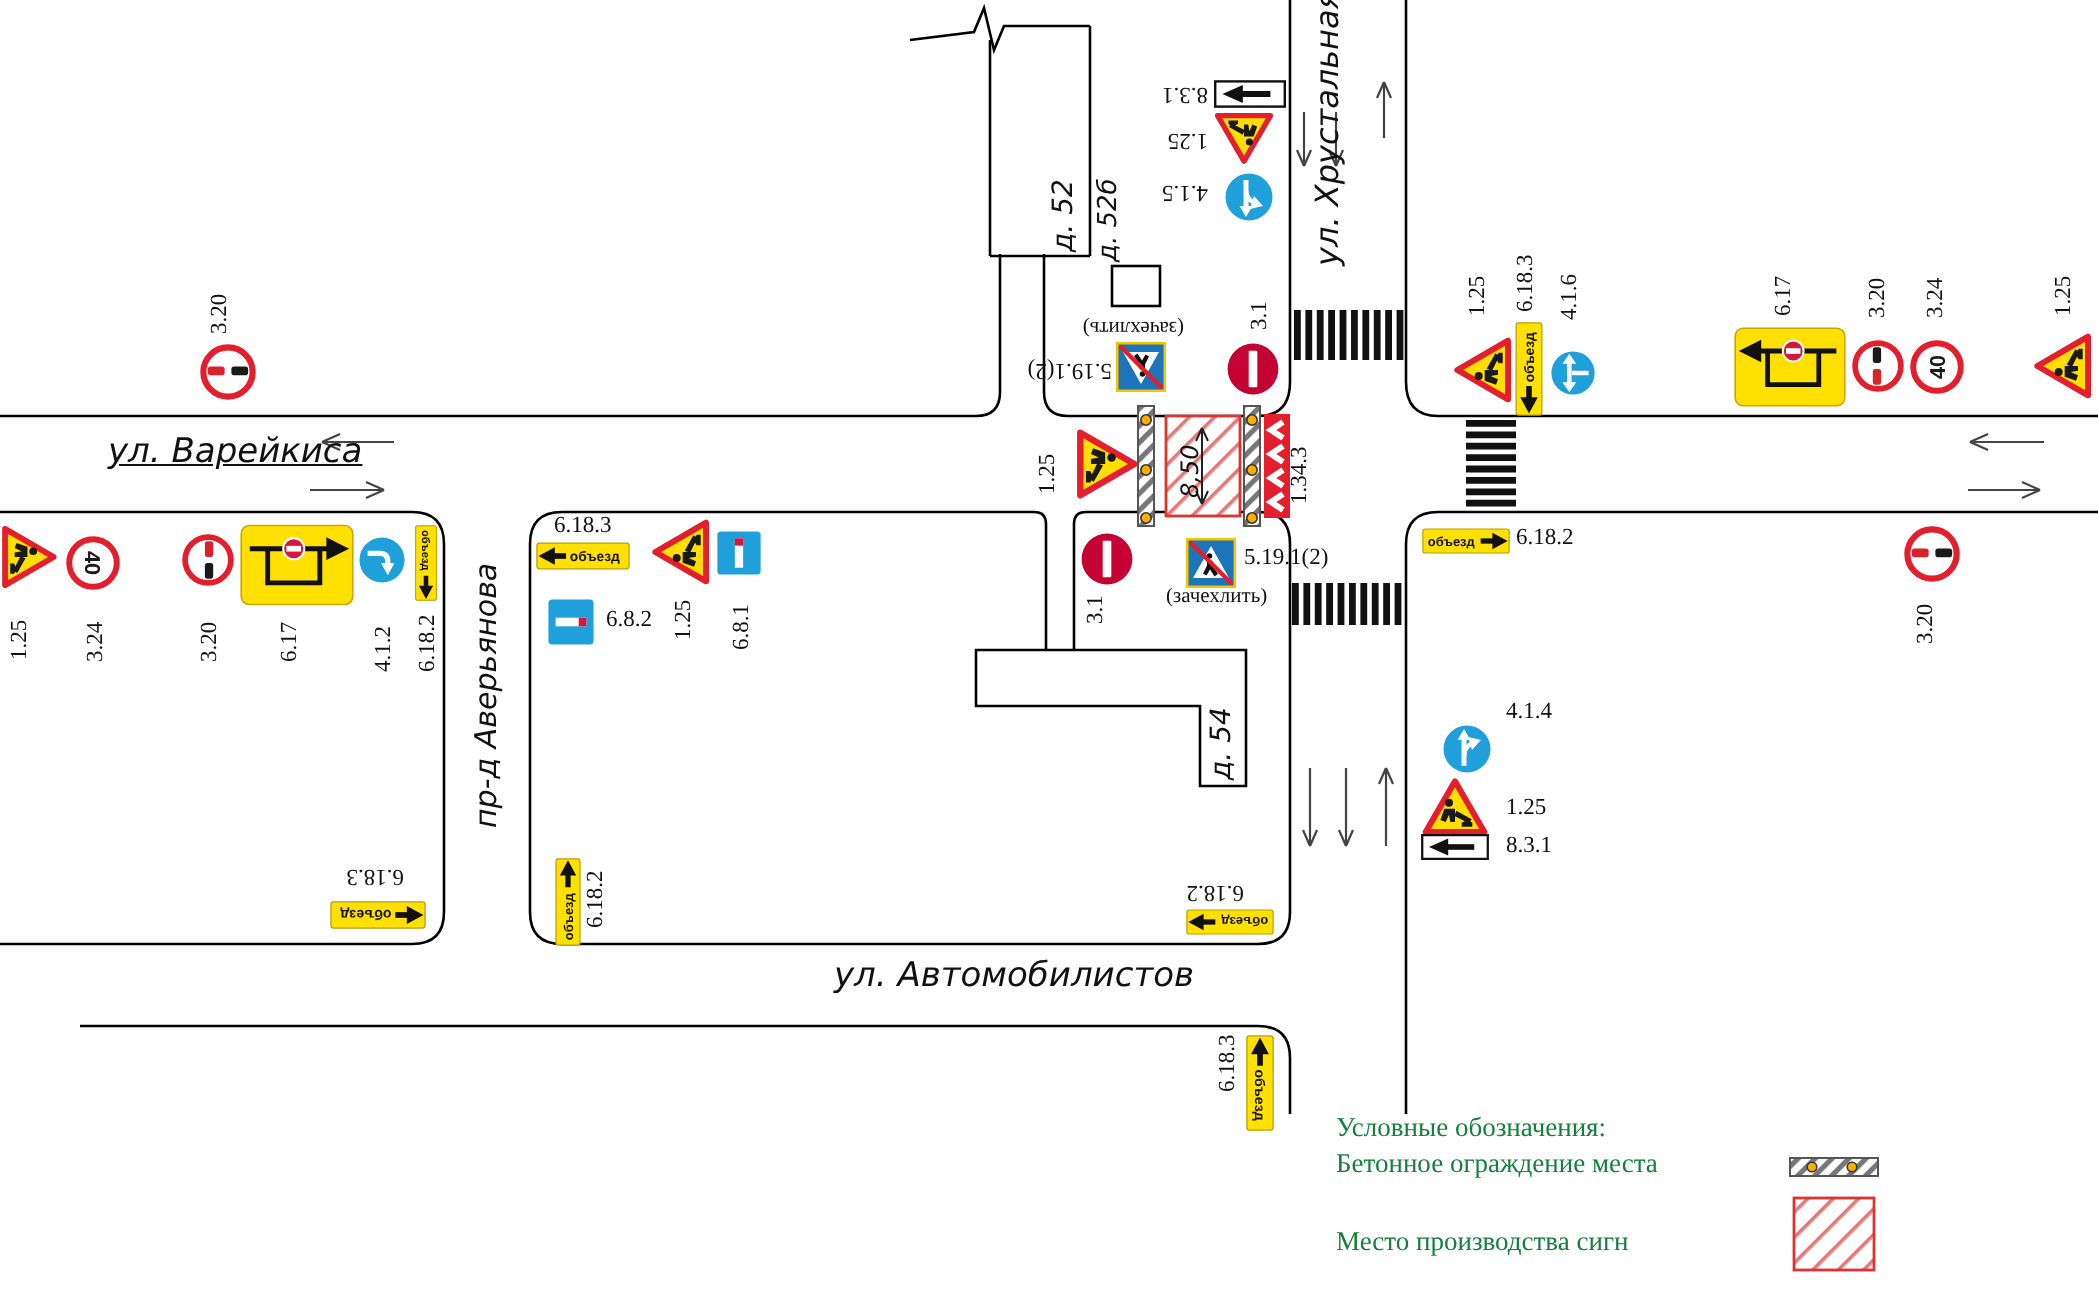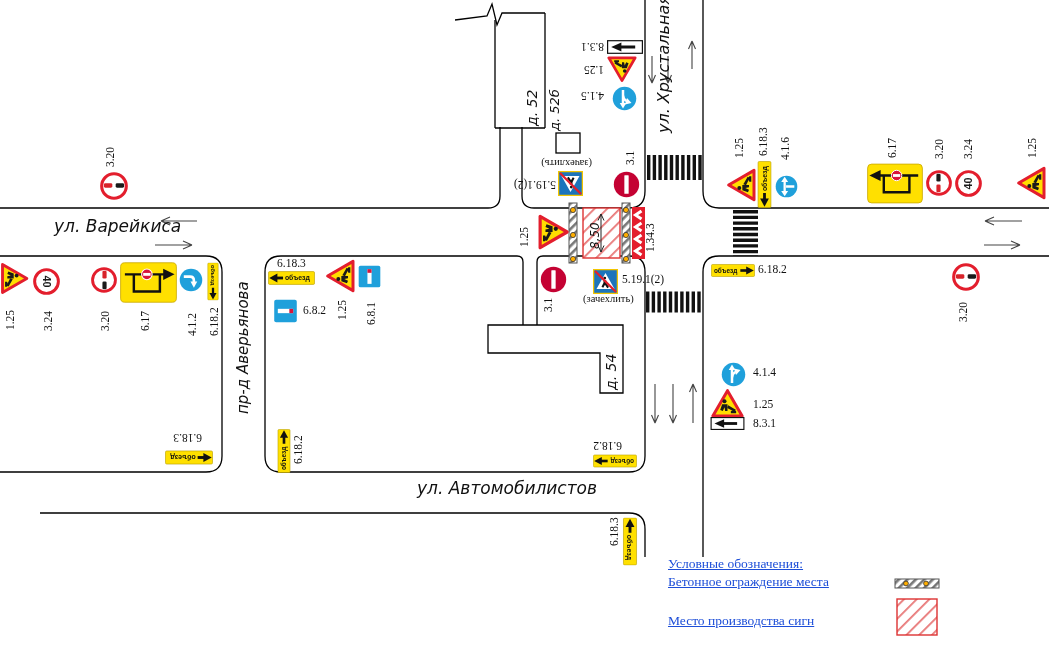--- a/index.html
+++ b/index.html
@@ -5,21 +5,21 @@
   html,body{margin:0;padding:0;background:#fff;}
   #stage{position:relative;width:1049px;height:649px;background:#fff;overflow:hidden;
          font-family:"Liberation Serif",serif;}
   #base{position:absolute;left:0;top:0;}
   .txt{position:absolute;white-space:nowrap;color:#111;
        font-family:"DejaVu Sans",sans-serif;font-style:italic;}
   .sign{position:absolute;}
   .sign svg{display:block;width:100%;height:100%;}
   .slab{position:absolute;white-space:nowrap;font-family:"Liberation Serif",serif;
         font-size:11.5px;color:#111;}
-  .legend{position:absolute;font-family:"Liberation Serif",serif;font-size:13.5px;color:#1d4ed8;text-decoration:underline;}
+  .legend{position:absolute;font-family:"Liberation Serif",serif;font-size:13.5px;color:#15803d;}
 </style>
 </head>
 <body>
 
 <div id="stage">
 
   <svg id="base" width="1049" height="649" viewBox="0 0 1049 649">
     <defs>
       <pattern id="bhatch" width="6" height="6" patternUnits="userSpaceOnUse" patternTransform="rotate(45)">
         <rect width="6" height="6" fill="#fff"></rect>
@@ -87,21 +87,21 @@
 
     <g>
       <rect x="895" y="579" width="44" height="9" fill="url(#bhatch)" stroke="#555" stroke-width="1"></rect>
       <circle cx="906" cy="583.5" r="2.4" fill="#FFAE00" stroke="#333" stroke-width="0.8"></circle>
       <circle cx="926" cy="583.5" r="2.4" fill="#FFAE00" stroke="#333" stroke-width="0.8"></circle>
       <rect x="897" y="599" width="40" height="36" fill="url(#rhatch)" stroke="#D33" stroke-width="1.4"></rect>
     </g>
   </svg>
 
   <div id="texts-layer">
-      <div class="txt" style="left: 54px; top: 216px; font-size: 17px;">ул. Варейкиса</div>
+      <div class="txt" style="left: 54px; top: 216px; font-size: 17px; text-decoration: underline;">ул. Варейкиса</div>
       <div class="txt" style="left: 654px; top: 133px; font-size: 16px; transform-origin: 0px 0px; transform: rotate(-90deg);">ул. Хрустальная</div>
       <div class="txt" style="left: 234px; top: 414px; font-size: 15px; transform-origin: 0px 0px; transform: rotate(-90deg);">пр-д Аверьянова</div>
       <div class="txt" style="left: 417px; top: 478px; font-size: 17px;">ул. Автомобилистов</div>
       <div class="txt" style="left: 524px; top: 126px; font-size: 14px; transform-origin: 0px 0px; transform: rotate(-90deg);">д. 52</div>
       <div class="txt" style="left: 547px; top: 131px; font-size: 13px; transform-origin: 0px 0px; transform: rotate(-90deg);">д. 52б</div>
       <div class="txt" style="left: 603px; top: 390px; font-size: 14px; transform-origin: 0px 0px; transform: rotate(-90deg);">д. 54</div>
       <div class="txt" style="left: 588px; top: 249px; font-size: 12px; transform-origin: 0px 0px; transform: rotate(-90deg);">8,50</div>
     </div>
   <div id="signs-layer">
       <div class="sign" style="left: 100px; top: 172px; width: 28px; height: 28px;">
@@ -386,21 +386,21 @@
       <div class="slab" style="left: 957px; top: 322px; transform-origin: 0px 0px; transform: rotate(-90deg);">3.20</div>
       <div class="sign" style="left: 720.5px; top: 361.5px; width: 25px; height: 25px;">
         <svg viewBox="0 0 100 100">
           <circle cx="50" cy="50" r="47" fill="#1FA0DB"></circle>
           <path d="M44,84 V28" stroke="#fff" stroke-width="10"></path>
           <polygon points="31,32 57,32 44,10" fill="#fff"></polygon>
           <path d="M44,62 Q46,46 58,40" stroke="#fff" stroke-width="9" fill="none"></path>
           <polygon points="52,26 78,32 60,52" fill="#fff"></polygon>
         </svg>
       </div>
-      <div class="slab" style="left: 753px; top: 366px;">4.1.4</div>
+      <div class="slab" style="left: 753px; top: 350px;">4.1.4</div>
       <div class="sign" style="left: 709.5px; top: 388px; width: 35px; height: 30px;">
         <svg viewBox="0 0 100 90">
           <polygon points="50,8 94,84 6,84" fill="#FFDE00" stroke="#E31E2D" stroke-width="9" stroke-linejoin="round"></polygon>
           <g fill="#1a1a1a">
             <circle cx="41" cy="40" r="6"></circle>
             <path d="M34,49 h16 v20 h-7 l-2,-11 -5,11 -8,-3 z"></path>
             <path d="M52,52 l23,13 -4,6 -22,-11 z"></path>
             <path d="M60,70 q9,-6 16,0 l0,6 h-16 z"></path>
           </g>
         </svg>

